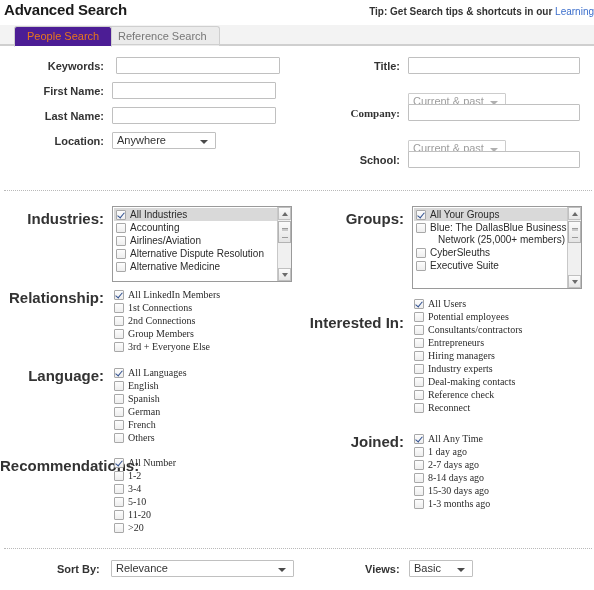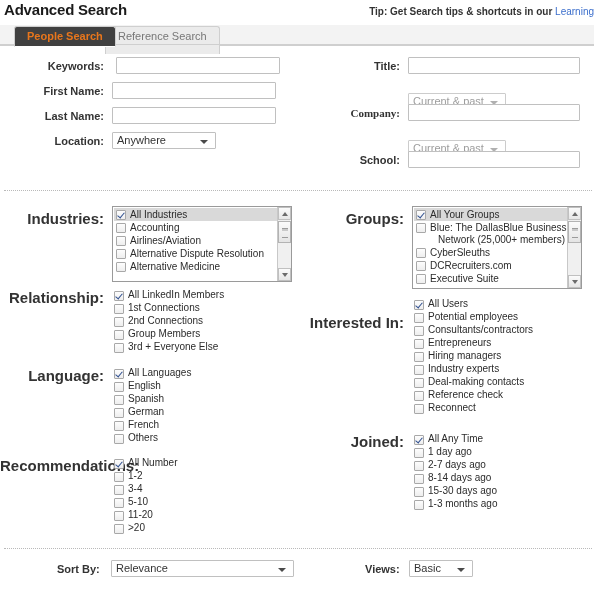--- a/index.html
+++ b/index.html
@@ -52,35 +52,35 @@
   .tabstrip::after {
     content: "";
     position: absolute;
     left: 0; right: 0; bottom: 0;
     height: 1px;
     background: #cfcfcf;
   }
   .tab {
     position: absolute;
     top: 1px;
-    height: 28px;
+    height: 20px;
     line-height: 19px;
     padding: 0 12px;
     font-size: 11px;
     border: 1px solid #cfcfcf;
     border-bottom: none;
     border-radius: 3px 3px 0 0;
     background: #ebebeb;
     color: #777777;
     white-space: nowrap;
   }
   .tab.active {
-    background: #404040;
+    background: #4c1d95;
     color: #e8761c;
-    font-weight: bold;
+    font-weight: normal;
     z-index: 3;
     border-bottom: 1px solid #ffffff;
     height: 21px;
   }
   .tab-people { left: 14px; }
   .tab-reference { left: 105px; }
 
   
   .form-area {
     position: relative;
@@ -141,26 +141,27 @@
     font-weight: bold;
     color: #333;
     text-align: right;
     white-space: nowrap;
   }
   .cklist {
     position: absolute;
   }
   .ckitem {
     display: flex;
-    align-items: flex-end;
+    align-items: center;
     height: 13px;
     line-height: 13px;
     font-size: 10px;
     color: #2b2b2b;
     white-space: nowrap;
+    font-family: Liberation Serif, serif;
   }
   .ckbox {
     width: 10px; height: 10px;
     min-width: 10px;
     margin-top: 1px;
     margin-right: 4px;
     border: 1px solid #a8a8a8;
     background: linear-gradient(#fdfdfd, #eeeeee);
     border-radius: 1px;
     position: relative;
@@ -386,24 +387,20 @@
         <span>Blue: The DallasBlue Business</span>
         <span class="indent">Network (25,000+ members)</span>
       </span>
     </div>
     <div class="lbitem">
       <span class="ckbox"></span>
       <span class="lbtext">CyberSleuths</span>
     </div>
     <div class="lbitem">
       <span class="ckbox"></span>
-      <span class="lbtext">DCRecruiters.com</span>
-    </div>
-    <div class="lbitem">
-      <span class="ckbox"></span>
       <span class="lbtext">Executive Suite</span>
     </div>
   </div>
   <div class="scroll">
     <div class="sc-btn up">
         <span class="sc-arrow"></span>
       </div>
     <div class="sc-thumb"></div>
     <div class="sc-btn down">
         <span class="sc-arrow"></span>

